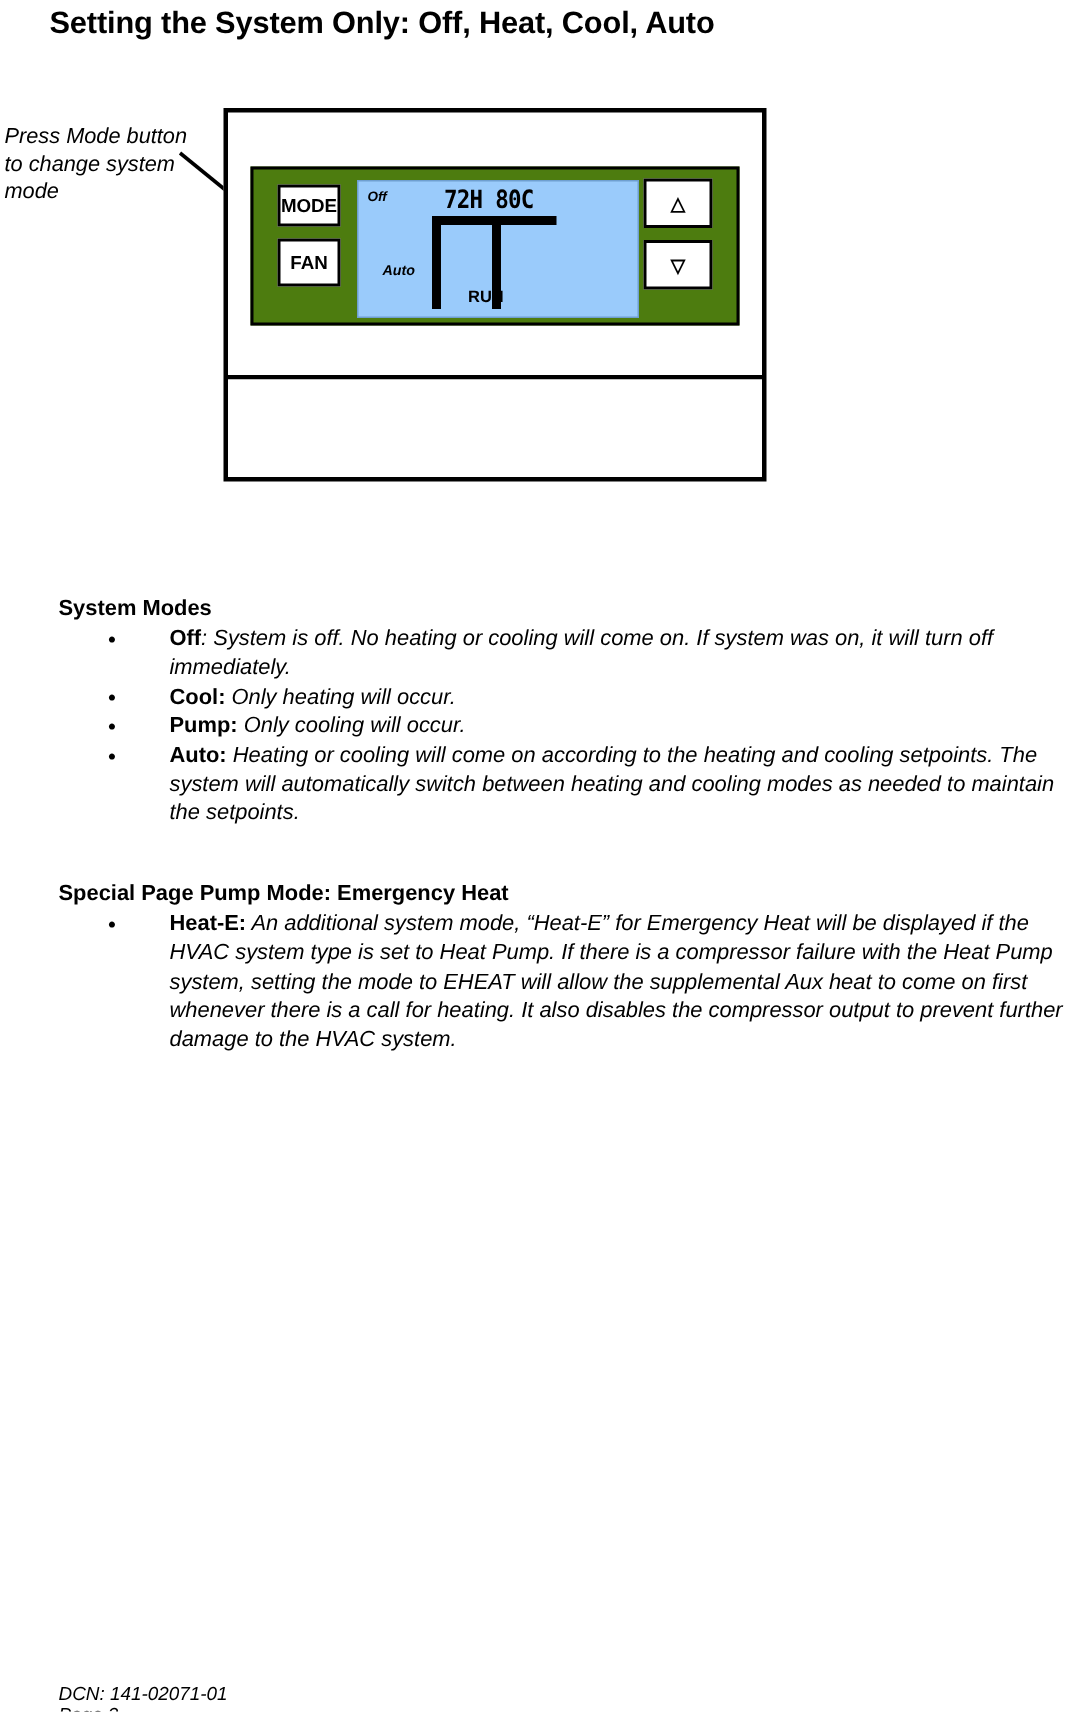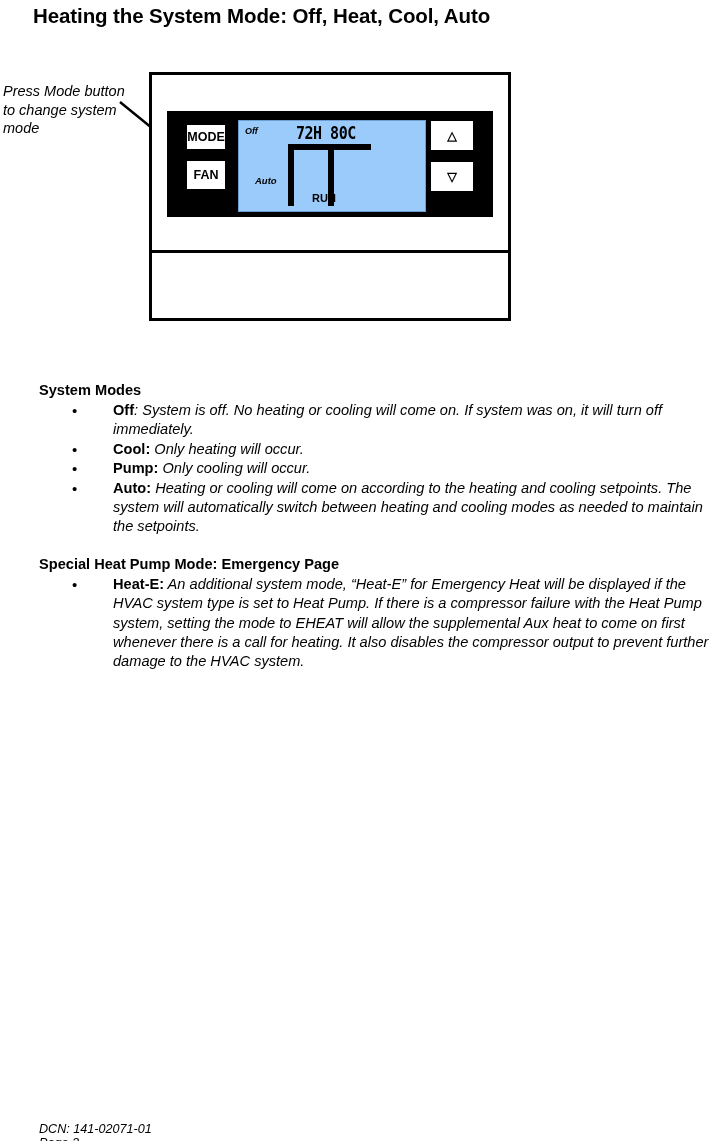--- a/index.html
+++ b/index.html
@@ -58,21 +58,21 @@
     background: #ffffff;
   }
   .tstat-upper {
     position: absolute;
     left: 15px;
     top: 36px;
     right: 15px;
     height: 106px;
     border: 2px solid #000;
     box-sizing: border-box;
-    background: #000000;
+    background: #4d7c0f;
   }
   .tstat-divider {
     position: absolute;
     left: 0;
     right: 0;
     top: 175px;
     height: 3px;
     background: #000;
   }
   .tstat-lower {
@@ -192,21 +192,21 @@
   
   .content {
     position: absolute;
     left: 39px;
     top: 381px;
     width: 676px;
   }
   .section-heading {
     font-size: 14.6px;
     font-weight: bold;
-    margin: 0 0 1px 0;
+    margin: 16px 0 1px 0;
     line-height: 19px;
   }
   .section-gap { height: 18px; }
   ul.bullets {
     margin: 0;
     padding: 0;
     list-style: none;
   }
   ul.bullets li {
     position: relative;
@@ -238,21 +238,21 @@
     font-size: 12.6px;
     font-style: italic;
     display: flex;
     justify-content: space-between;
     flex-direction: column;
   }
 </style>
 </head>
 <body>
 
-<div class="page-title">Heating the System Mode: Off, Heat, Cool, Auto</div>
+<div class="page-title">Setting the System Only: Off, Heat, Cool, Auto</div>
 
 <div class="callout">Press Mode button to change system mode</div>
 <svg class="callout-arrow" viewBox="0 0 70 60">
   <line x1="2" y1="4" x2="56" y2="48" stroke="#000" stroke-width="2.4"></line>
   <polygon points="60,52 45,46 50,38" fill="#000"></polygon>
 </svg>
 
 <div class="thermostat">
 
   <div class="tstat-upper">
@@ -299,21 +299,21 @@
     <li>
       <span class="bullet-dot">•</span><span class="term">Pump:</span><span>  Only cooling will occur.</span>
     </li>
     <li>
       <span class="bullet-dot">•</span><span class="term">Auto:</span><span>  Heating or cooling will come on according to the heating and cooling setpoints.  The system will automatically switch between heating and cooling modes as needed to maintain the setpoints.</span>
     </li>
   </ul>
 
   <div class="section-gap"></div>
 
-  <div class="section-heading">Special Heat Pump Mode: Emergency Page</div>
+  <div class="section-heading">Special Page Pump Mode: Emergency Heat</div>
   <ul class="bullets">
     <li>
       <span class="bullet-dot">•</span><span class="term">Heat-E:</span><span>  An additional system mode, “Heat-E” for Emergency Heat will be displayed if the HVAC system type is set to Heat Pump.  If there is a compressor failure with the Heat Pump system, setting the mode to EHEAT will allow the supplemental Aux heat to come on first whenever there is a call for heating.  It also disables the compressor output to prevent further damage to the HVAC system.</span>
     </li>
   </ul>
 </div>
 
 <div class="footer">
   <span>DCN: 141-02071-01</span>
   <span>Page 3</span>

